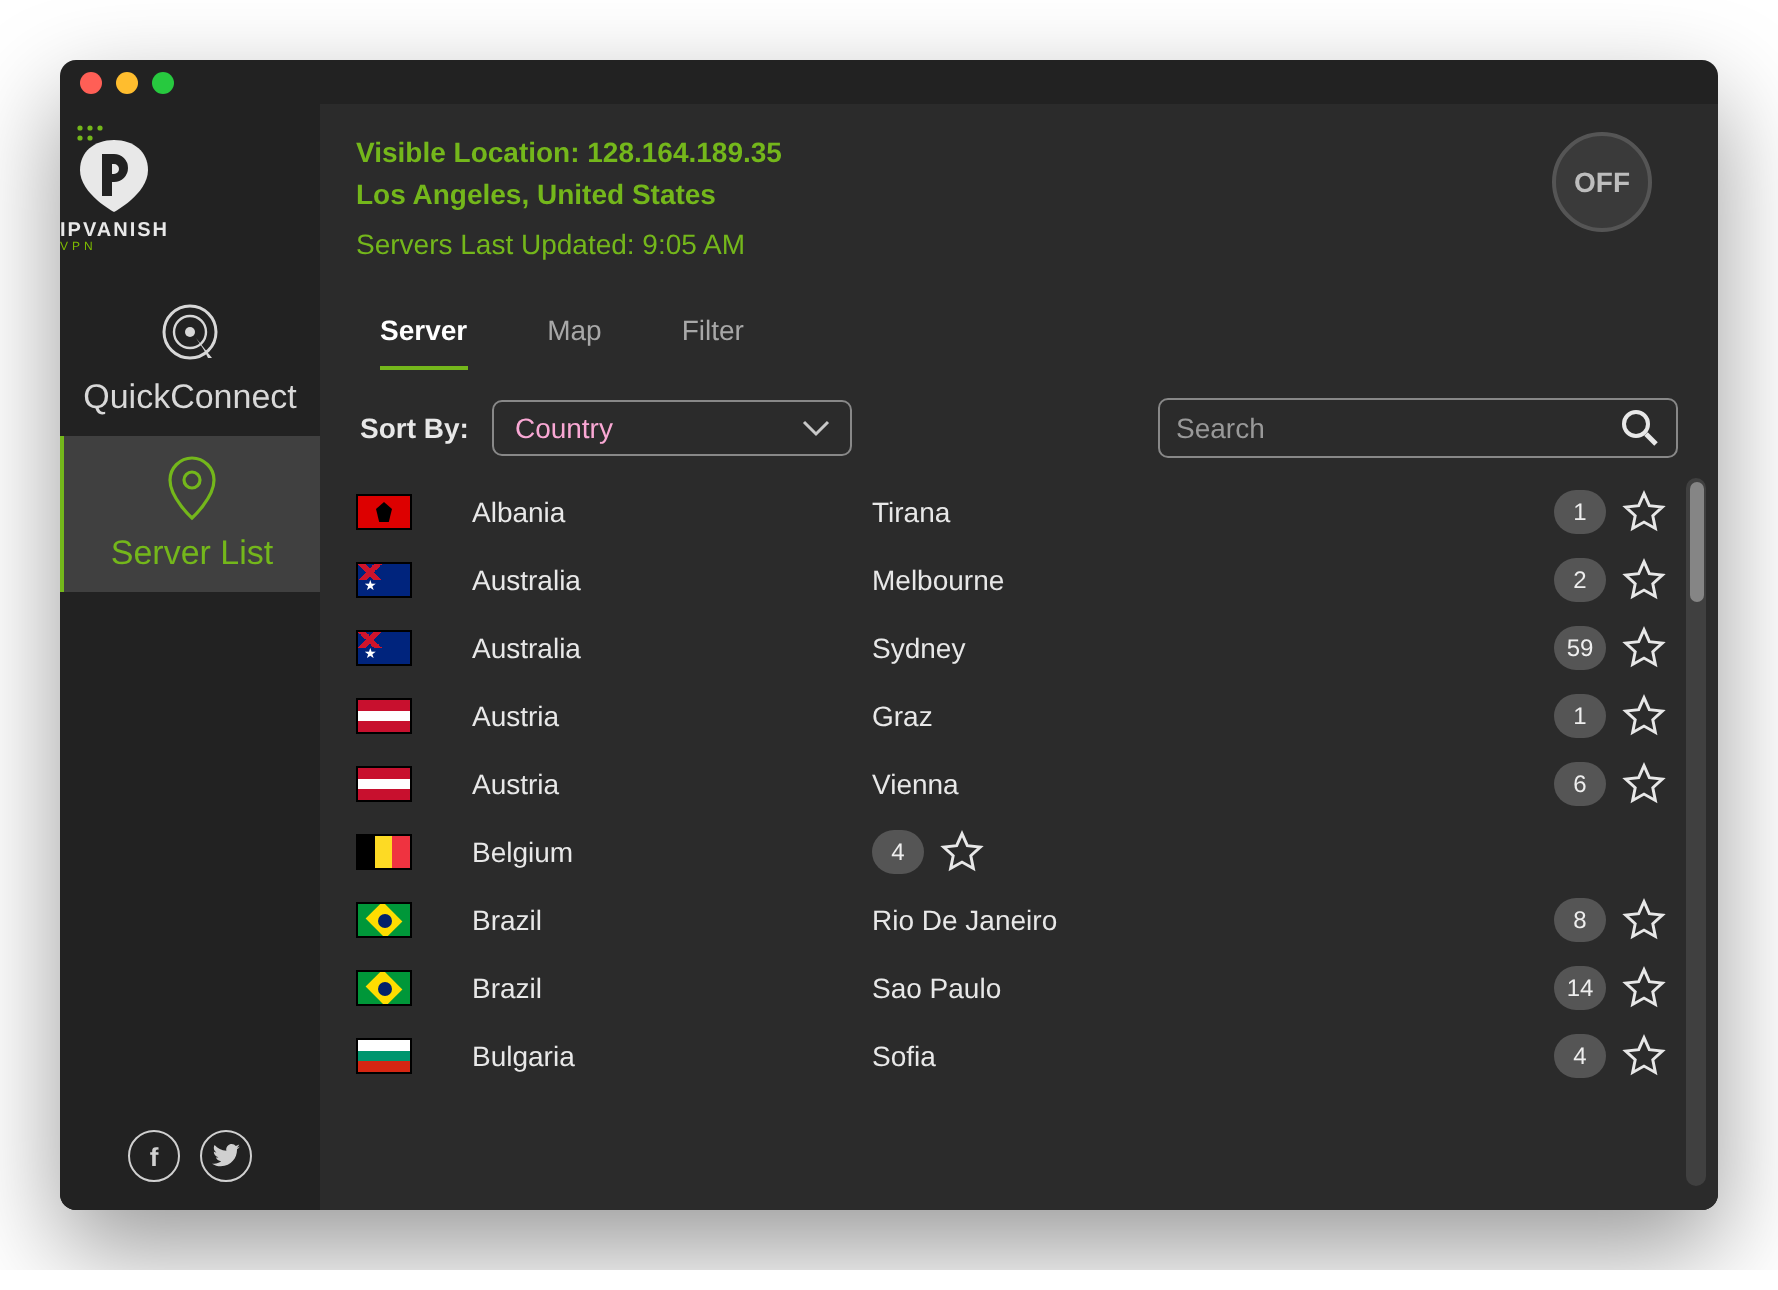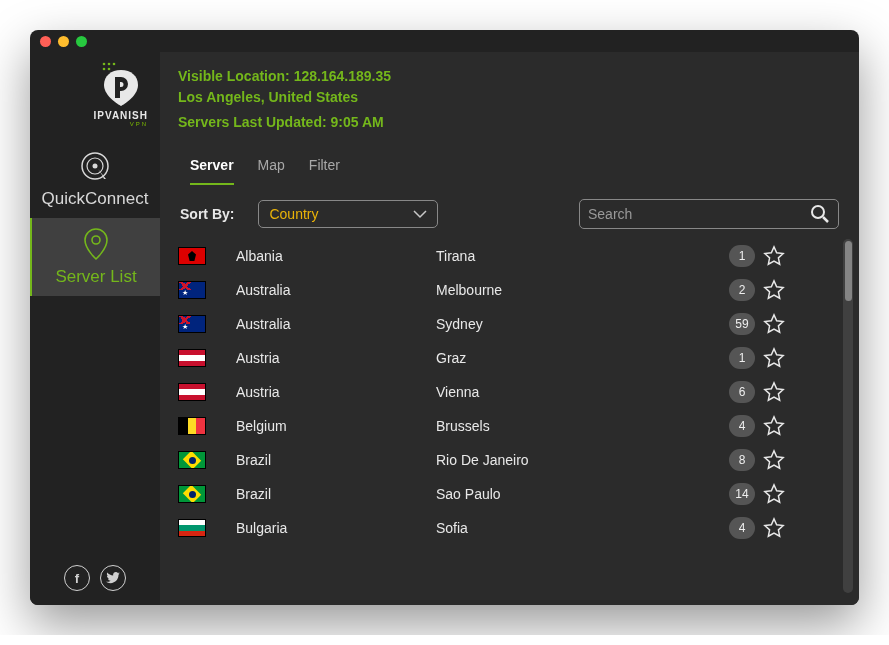--- a/index.html
+++ b/index.html
@@ -35,22 +35,22 @@
   .content { flex: 1; display: flex; overflow: hidden; }
   .sidebar {
     width: 130px;
     background: #222222;
     display: flex;
     flex-direction: column;
     align-items: center;
     position: relative;
   }
   .logo-wrap {
-    text-align: right;
-    padding: 10px 12px 10px;
+    text-align: left;
+    padding: 10px 0 10px;
     width: 100%;
   }
   .logo {
     display: inline-block;
     position: relative;
   }
   .logo svg { display: block; margin: 0 auto; }
   .logo-text {
     color: #e8e8e8;
     font-size: 10px;
@@ -105,67 +105,67 @@
     flex-direction: column;
     overflow: hidden;
   }
   .header {
     display: flex;
     justify-content: space-between;
     align-items: flex-start;
     padding: 14px 33px 6px 18px;
   }
   .header-text { color: #74b71b; font-size: 14px; font-weight: 600; line-height: 1.5; }
-  .header-text .sub { font-weight: 700; margin-top: 4px; }
+  .header-text .sub { font-weight: 400; margin-top: 4px; }
   .off-btn {
     width: 50px; height: 50px;
     border-radius: 50%;
     background: #3a3a3a;
     border: 2px solid #555;
     color: #bdbdbd;
     font-weight: 700;
     font-size: 14px;
     display: flex; align-items: center; justify-content: center;
     cursor: pointer;
   }
   .tabs {
     display: flex;
-    gap: 24px;
+    gap: 40px;
     padding: 18px 0 0 30px;
   }
   .tab {
     color: #a8a8a8;
     font-size: 14px;
     padding-bottom: 10px;
     cursor: pointer;
   }
   .tab.active {
     color: #fff;
     font-weight: 600;
     border-bottom: 2px solid #74b71b;
   }
   .controls {
     display: flex;
     align-items: center;
     padding: 14px 20px 10px 20px;
-    gap: 24px;
+    gap: 12px;
     color: #e8e8e8;
     font-size: 14px;
   }
   .sort-label { font-weight: 600; }
   .select {
     border: 1px solid #888;
     border-radius: 5px;
     padding: 5px 10px;
     width: 180px;
     display: flex;
     justify-content: space-between;
     align-items: center;
     cursor: pointer;
-    color: #eab308;
+    color: #f9a8d4;
   }
   .search {
     margin-left: auto;
     border: 1px solid #888;
     border-radius: 5px;
     padding: 4px 8px;
     width: 260px;
     display: flex;
     align-items: center;
     color: #888;
@@ -177,21 +177,20 @@
     outline: none;
     color: #e8e8e8;
     font-size: 14px;
   }
   .search input::placeholder { color: #999; }
   .list-wrap {
     flex: 1;
     display: flex;
     overflow: hidden;
     padding: 0 6px 12px 18px;
-    gap: 48px;
   }
   .list {
     flex: 1;
     overflow: hidden;
   }
   .row {
     display: flex;
     align-items: center;
     height: 34px;
     color: #e8e8e8;
@@ -307,20 +306,23 @@
       </div>
     </div>
 
     <div class="main">
       <div class="header">
         <div class="header-text">
           <div>Visible Location: 128.164.189.35</div>
           <div>Los Angeles, United States</div>
           <div class="sub">Servers Last Updated: 9:05 AM</div>
         </div>
+        <div class="off-btn">
+          <span>OFF</span>
+        </div>
       </div>
 
       <div class="tabs">
         <div class="tab active">Server</div>
         <div class="tab">Map</div>
         <div class="tab">Filter</div>
       </div>
 
       <div class="controls">
         <span class="sort-label">Sort By:</span>
@@ -382,21 +384,20 @@
               <div class="country-name">Austria</div>
               <div class="city-name">Vienna</div>
               <div class="badge">6</div>
               <div class="star"><svg viewBox="0 0 24 24" width="22" height="22">
                   <path d="M12 2 L14.9 8.5 L22 9.3 L16.8 14 L18.2 21 L12 17.5 L5.8 21 L7.2 14 L2 9.3 L9.1 8.5 Z" fill="none" stroke="#e8e8e8" stroke-width="1.6"></path>
                 </svg></div>
             </div>
             <div class="row">
               <div class="flag flag-be"></div>
               <div class="country-name">Belgium</div>
-              <div class="city-name">Brussels</div>
               <div class="badge">4</div>
               <div class="star"><svg viewBox="0 0 24 24" width="22" height="22">
                   <path d="M12 2 L14.9 8.5 L22 9.3 L16.8 14 L18.2 21 L12 17.5 L5.8 21 L7.2 14 L2 9.3 L9.1 8.5 Z" fill="none" stroke="#e8e8e8" stroke-width="1.6"></path>
                 </svg></div>
             </div>
             <div class="row">
               <div class="flag flag-br"></div>
               <div class="country-name">Brazil</div>
               <div class="city-name">Rio De Janeiro</div>
               <div class="badge">8</div>

